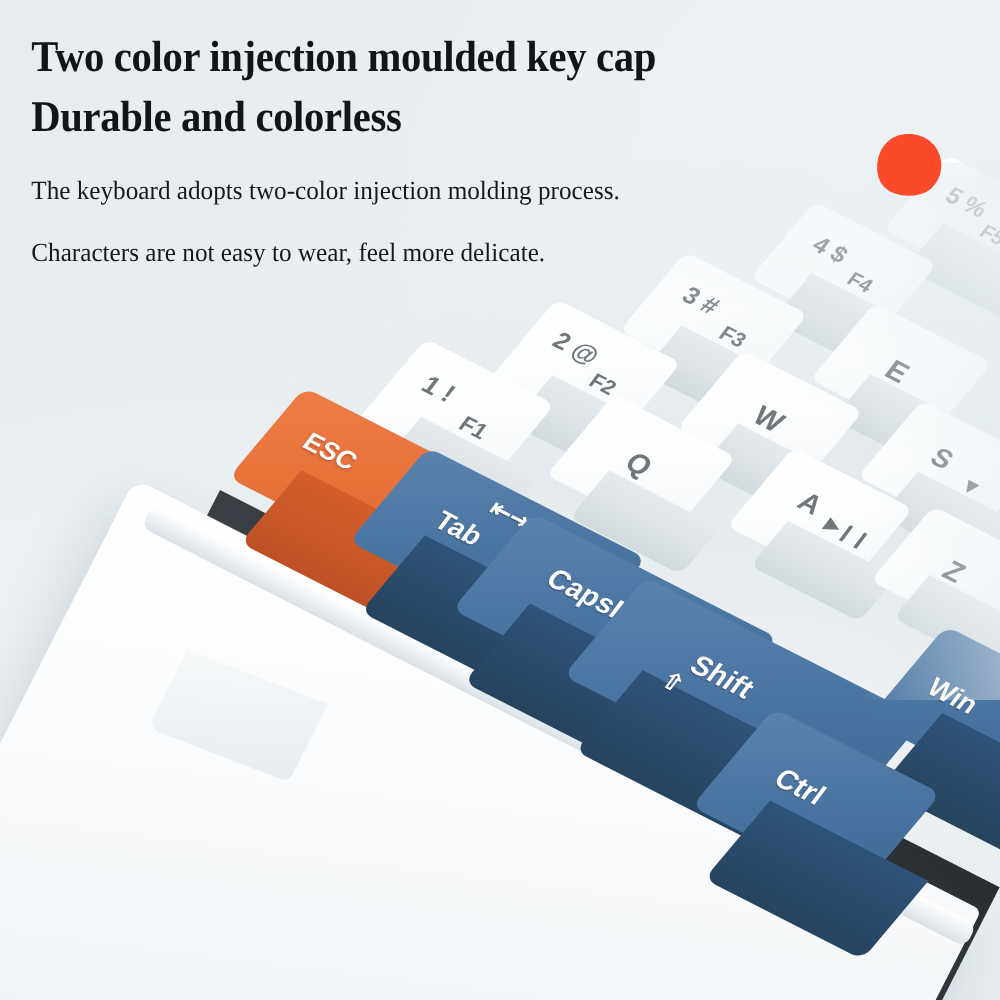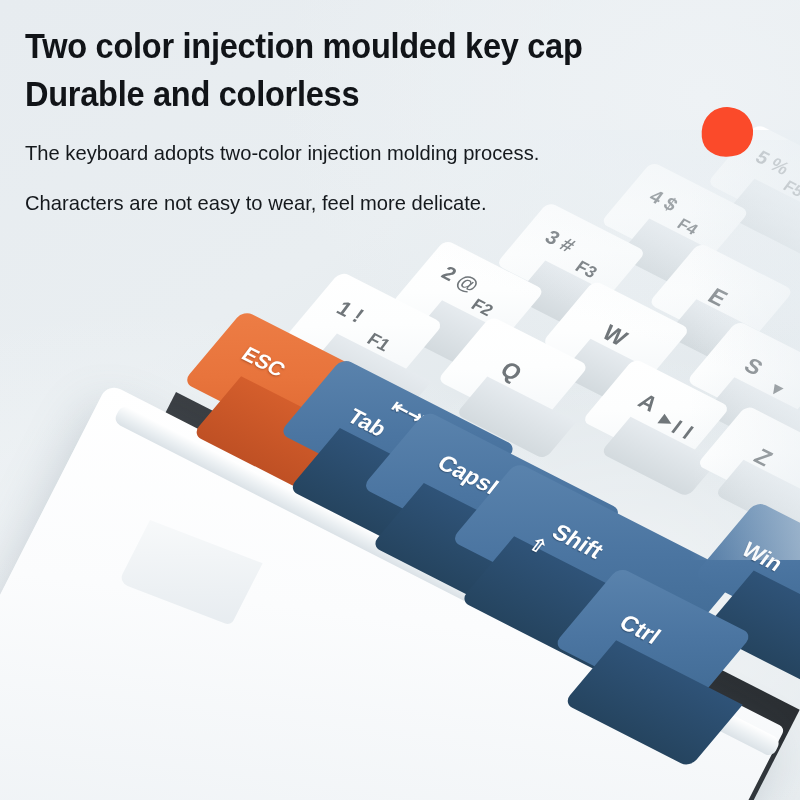--- a/index.html
+++ b/index.html
@@ -24,21 +24,21 @@
   
   .lightwash {
     position:absolute; inset:0;
     background:
       radial-gradient(65% 50% at 30% 95%, rgba(255,255,255,.85), rgba(255,255,255,0) 70%),
       radial-gradient(55% 45% at 78% 75%, rgba(255,255,255,.55), rgba(255,255,255,0) 70%);
     pointer-events:none;
   }
 
   
-  .copy { position:absolute; left:25px; top:22px; width:700px; z-index:40; }
+  .copy { position:absolute; left:25px; top:22px; width:700px; z-index:40;font-family:Liberation Serif, serif; }
 
   .headline {
     font-size:35px;
     line-height:1.38;
     font-weight:bold;
     color:#111418;
     letter-spacing:-0.3px;
     transform:scaleX(.93);
     transform-origin:left center;
     white-space:nowrap;

